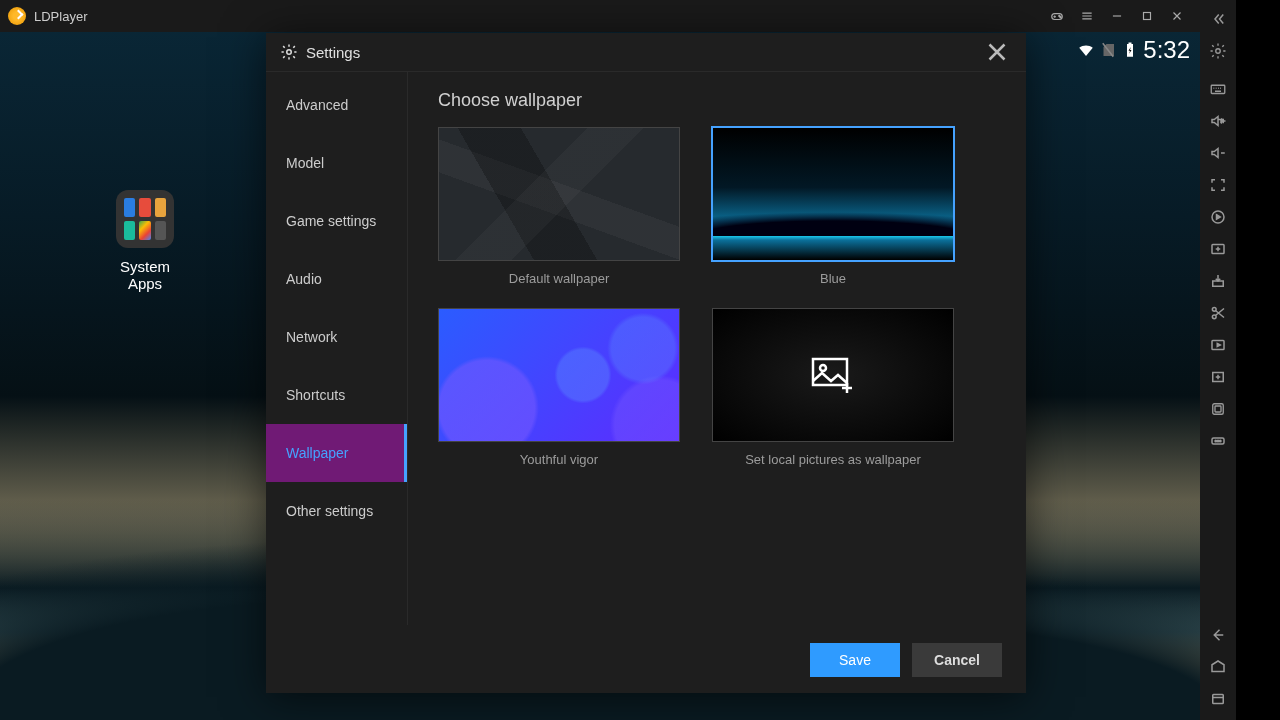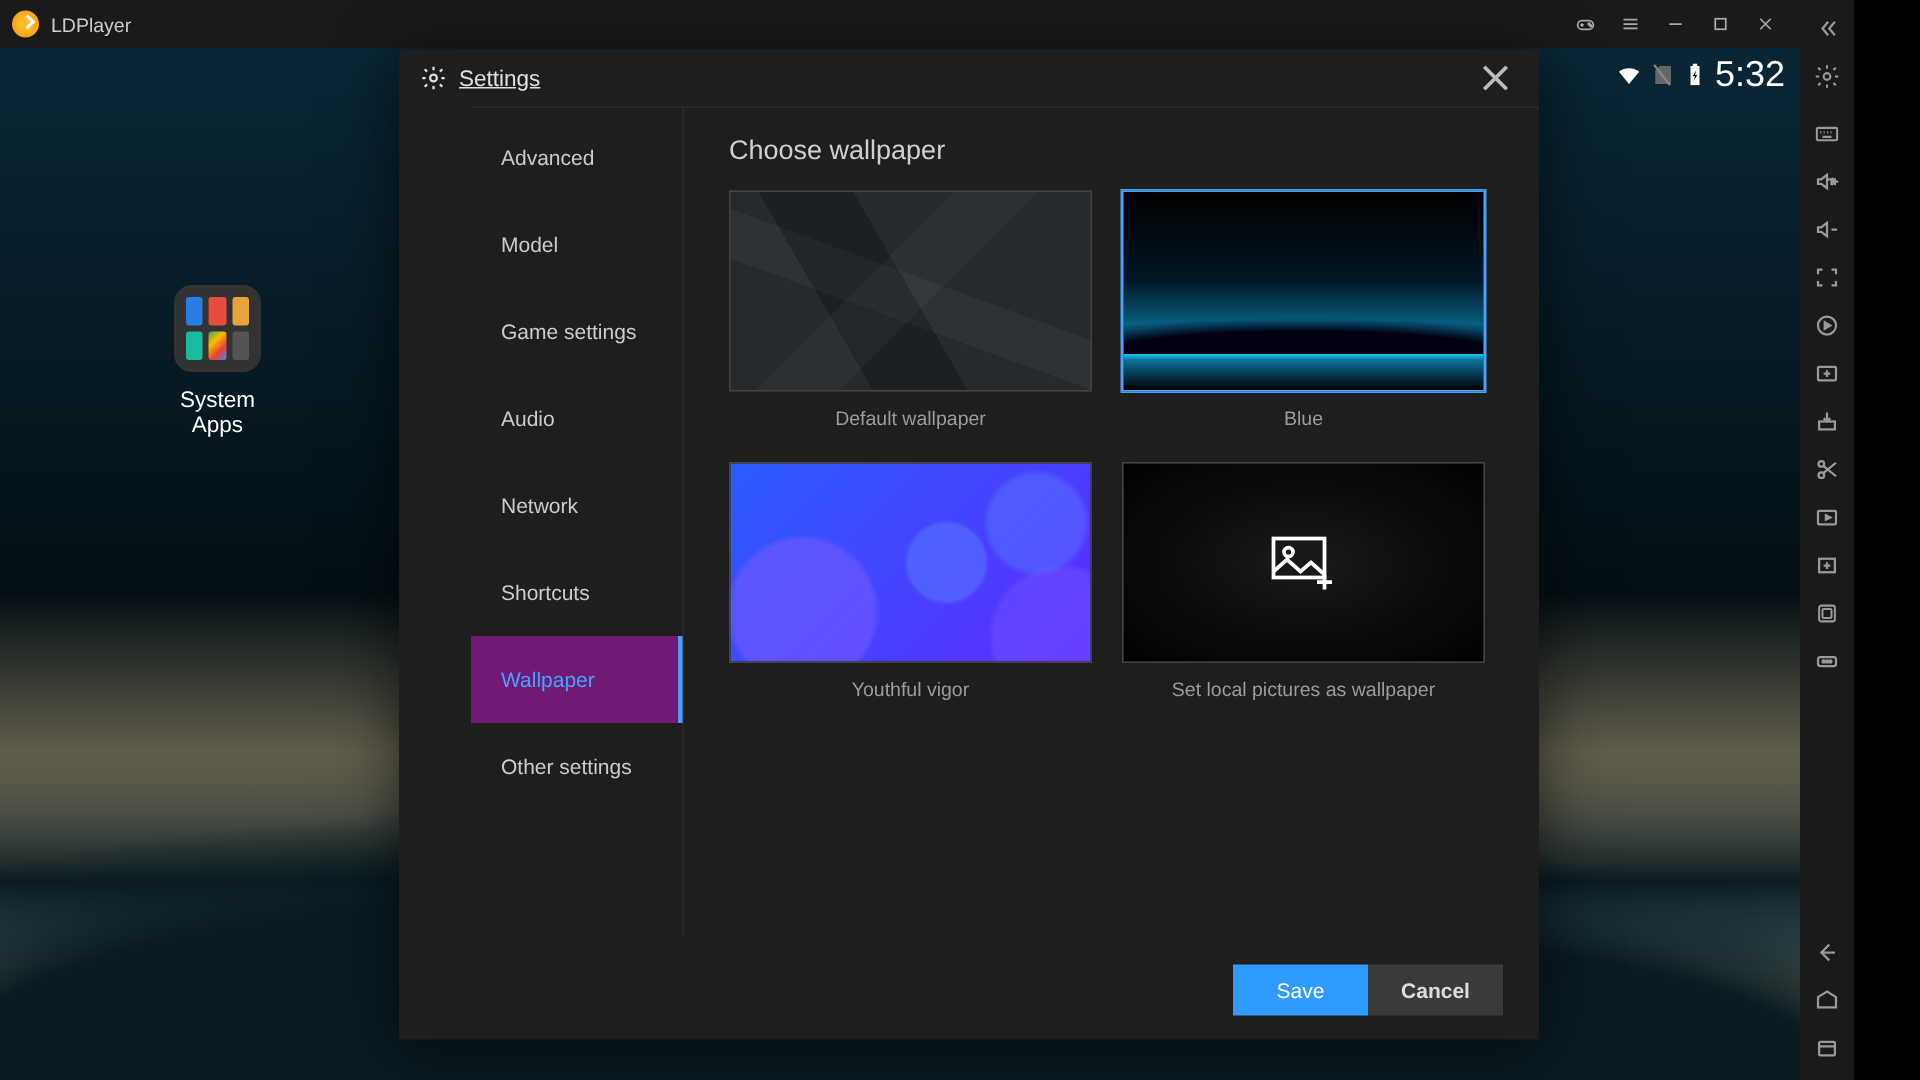--- a/index.html
+++ b/index.html
@@ -31,33 +31,33 @@
 .di-box span { border-radius:2px; }
 .di-box span:nth-child(1){background:#2a7de1;}
 .di-box span:nth-child(2){background:#e74c3c;}
 .di-box span:nth-child(3){background:#e8a33d;}
 .di-box span:nth-child(4){background:#1abc9c;}
 .di-box span:nth-child(5){background:linear-gradient(135deg,#34a853,#fbbc05,#ea4335,#4285f4);}
 .di-box span:nth-child(6){background:#555;}
 .di-label { color:#fff; font-size:15px; }
 
 .modal { position:absolute; top:33px; left:266px; width:760px; height:660px; background:#1e1e1e; display:flex; flex-direction:column; box-shadow:0 4px 40px rgba(0,0,0,.6); }
-.modal-hdr { height:38px; display:flex; align-items:center; padding:0 14px; color:#e0e0e0; font-size:15px;text-decoration:underline; }
+.modal-hdr { height:38px; display:flex; align-items:center; padding:0 14px; color:#e0e0e0; font-size:15px; }
 .modal-hdr .sp { flex:1; }
 .gear { width:18px; height:18px; margin-right:8px; }
 .close-x { width:30px; height:30px; display:flex; align-items:center; justify-content:center; color:#bbb; }
-.modal-body { flex:1; display:flex; border-top:1px solid #2a2a2a; overflow:hidden;margin-left:48px; }
+.modal-body { flex:1; display:flex; border-top:1px solid #2a2a2a; overflow:hidden; }
 .settings-nav { width:142px; border-right:1px solid #2a2a2a; padding-top:4px; }
 .snav-item { height:58px; display:flex; align-items:center; padding-left:20px; font-size:14px; color:#ccc; position:relative; }
 .snav-item.active { background:#701a75; color:#45a2ff; }
 .snav-item.active::after { content:""; position:absolute; right:0; top:0; bottom:0; width:3px; background:#45a2ff; }
 
 .content { flex:1; padding:18px 30px 0; color:#ccc; overflow:auto; }
 .content h3 { font-weight:400; font-size:18px; color:#d0d0d0; margin-bottom:16px; }
-.wp-grid { display:grid; grid-template-columns:repeat(2,242px); gap:22px 20px; }
+.wp-grid { display:grid; grid-template-columns:repeat(2,242px); gap:22px 32px; }
 .wp-item { }
 .wp-thumb { width:242px; height:134px; border:1px solid #444; position:relative; overflow:hidden; cursor:pointer; }
 .wp-thumb.selected { border:1px solid #45a2ff; outline:1px solid #45a2ff; }
 .wp-label { text-align:center; font-size:13px; color:#9c9c9c; margin-top:10px; }
 
 .wp-default { background:#262a2e; }
 .wp-default::before { content:""; position:absolute; inset:0; background:
   linear-gradient(135deg,transparent 0 40%,rgba(255,255,255,.03) 40% 55%,transparent 55% 100%),
   linear-gradient(60deg,transparent 0 30%,rgba(0,0,0,.25) 30% 50%,transparent 50% 100%),
   linear-gradient(200deg,transparent 0 45%,rgba(255,255,255,.04) 45% 60%,transparent 60% 100%); }
@@ -65,21 +65,21 @@
 .wp-blue::after{content:"";position:absolute;bottom:18%;left:0;right:0;height:55%;background:radial-gradient(ellipse 160% 60% at 50% 100%,#001 0%,#001 35%,transparent 55%);}
 .wp-youthful { background:linear-gradient(135deg,#2b5cff,#5d2bff); }
 .wp-youthful::before{content:"";position:absolute;inset:0;background:
  radial-gradient(circle at 20% 75%,rgba(120,90,255,.55) 0 22%,transparent 24%),
  radial-gradient(circle at 60% 50%,rgba(90,140,255,.4) 0 16%,transparent 18%),
  radial-gradient(circle at 85% 30%,rgba(90,140,255,.35) 0 14%,transparent 16%),
  radial-gradient(circle at 92% 88%,rgba(120,90,255,.4) 0 18%,transparent 20%);}
 .wp-local { background:radial-gradient(ellipse at center,#1a1a1a 0%,#000 100%); display:flex; align-items:center; justify-content:center; }
 .wp-local svg { width:48px; height:40px; color:#fff; }
 
-.modal-ftr { height:68px; border-top:1px solid transparent; display:flex; align-items:center; justify-content:flex-end; gap:0; padding-right:24px; }
+.modal-ftr { height:68px; border-top:1px solid transparent; display:flex; align-items:center; justify-content:flex-end; gap:12px; padding-right:24px; }
 .btn { width:90px; height:34px; display:flex; align-items:center; justify-content:center; font-size:14px; cursor:pointer; }
 .btn-primary { background:#2f9bff; color:#fff; }
 .btn-secondary { background:#3a3a3a; color:#ddd;font-weight:bold; }
 </style>
 </head>
 <body>
 
 <div class="app">
   <div class="mountain"></div>
 

